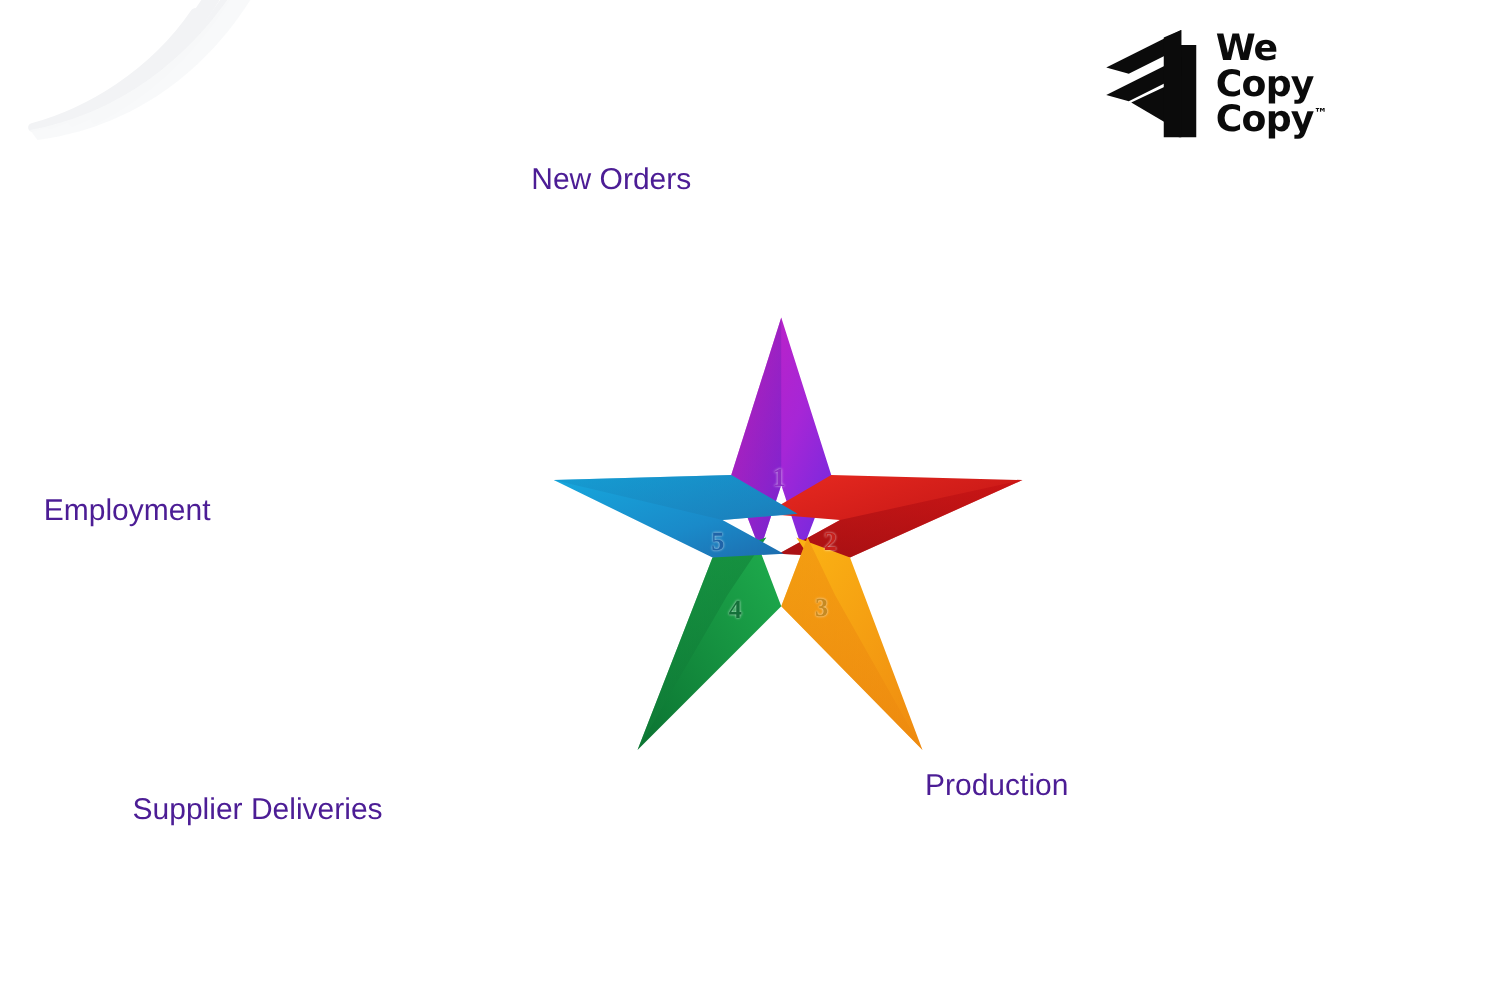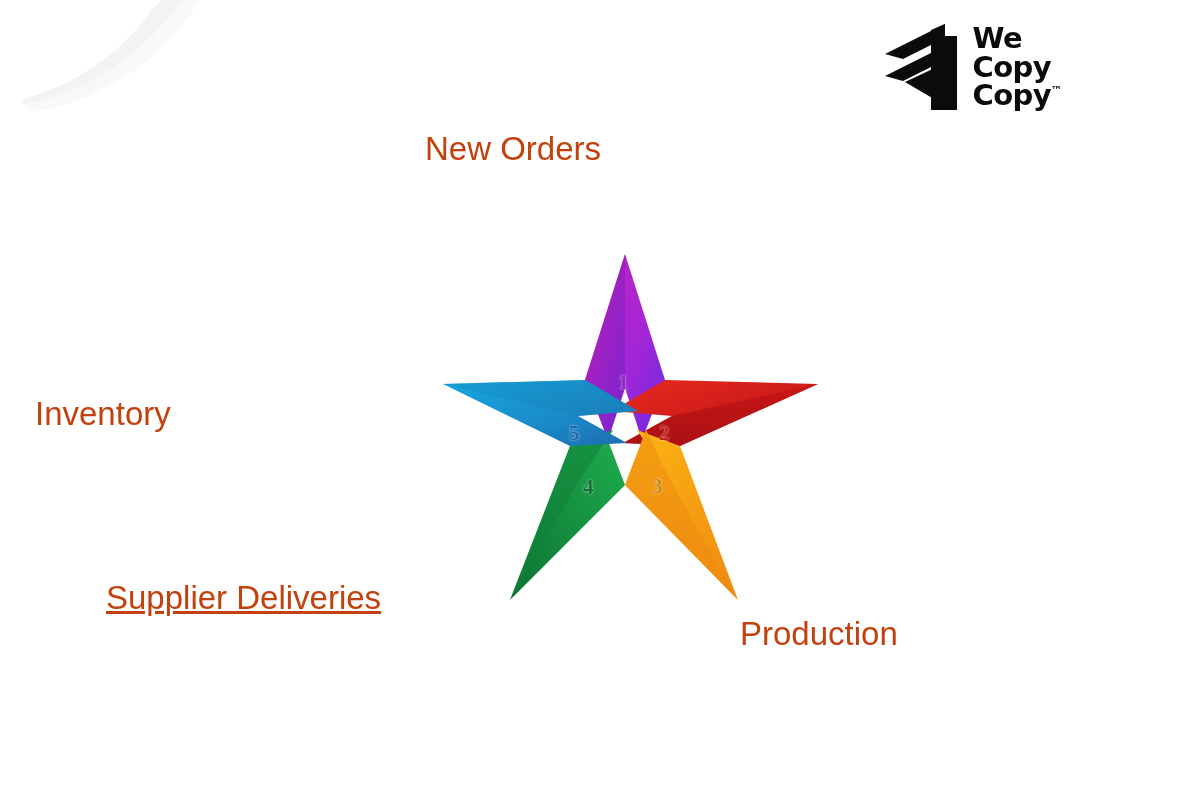--- a/index.html
+++ b/index.html
@@ -98,31 +98,31 @@
     width: 300px;
     height: 44px;
     pointer-events: none;
     opacity: 0.55;
   }
   .wm-svg { width: 300px; height: 44px; display: block; }
 
   
   .cat-label {
     position: absolute;
-    color: #c2410c;
+    color: #4c1d95;
     font-family: "Liberation Sans", sans-serif;
-    font-size: 33px;
+    font-size: 24px;
     font-weight: normal;
     white-space: nowrap;
     line-height: 1.1;
   }
   #label-new-orders        { left: 425px; top: 131px; }
   #label-inventory-levels  { left: 813px; top: 396px; }
   #label-production        { left: 740px; top: 616px; }
-  #label-supplier-deliveries { left: 106px; top: 580px; text-decoration: underline; }
+  #label-supplier-deliveries { left: 106px; top: 635px; }
   #label-employment        { left: 35px; top: 396px; }
 </style>
 </head>
 <body>
 
 <div id="canvas">
 
   <div class="corner-deco">
     <svg viewBox="0 0 210 120" xmlns="http://www.w3.org/2000/svg">
       <g fill="none" stroke="#f2f3f5" stroke-width="7" stroke-linecap="round">
@@ -238,15 +238,15 @@
 
   <div class="star-number" id="num-1" style="color:#8f2ec5;">1</div>
   <div class="star-number" id="num-2" style="color:#c8201c;">2</div>
   <div class="star-number" id="num-3" style="color:#c68a22;">3</div>
   <div class="star-number" id="num-4" style="color:#15703a;">4</div>
   <div class="star-number" id="num-5" style="color:#1f63a8;">5</div>
 
   <div class="cat-label" id="label-new-orders">New Orders</div>
   <div class="cat-label" id="label-production">Production</div>
   <div class="cat-label" id="label-supplier-deliveries">Supplier Deliveries</div>
-  <div class="cat-label" id="label-employment">Inventory</div>
+  <div class="cat-label" id="label-employment">Employment</div>
 
 </div>
 
 </body></html>

